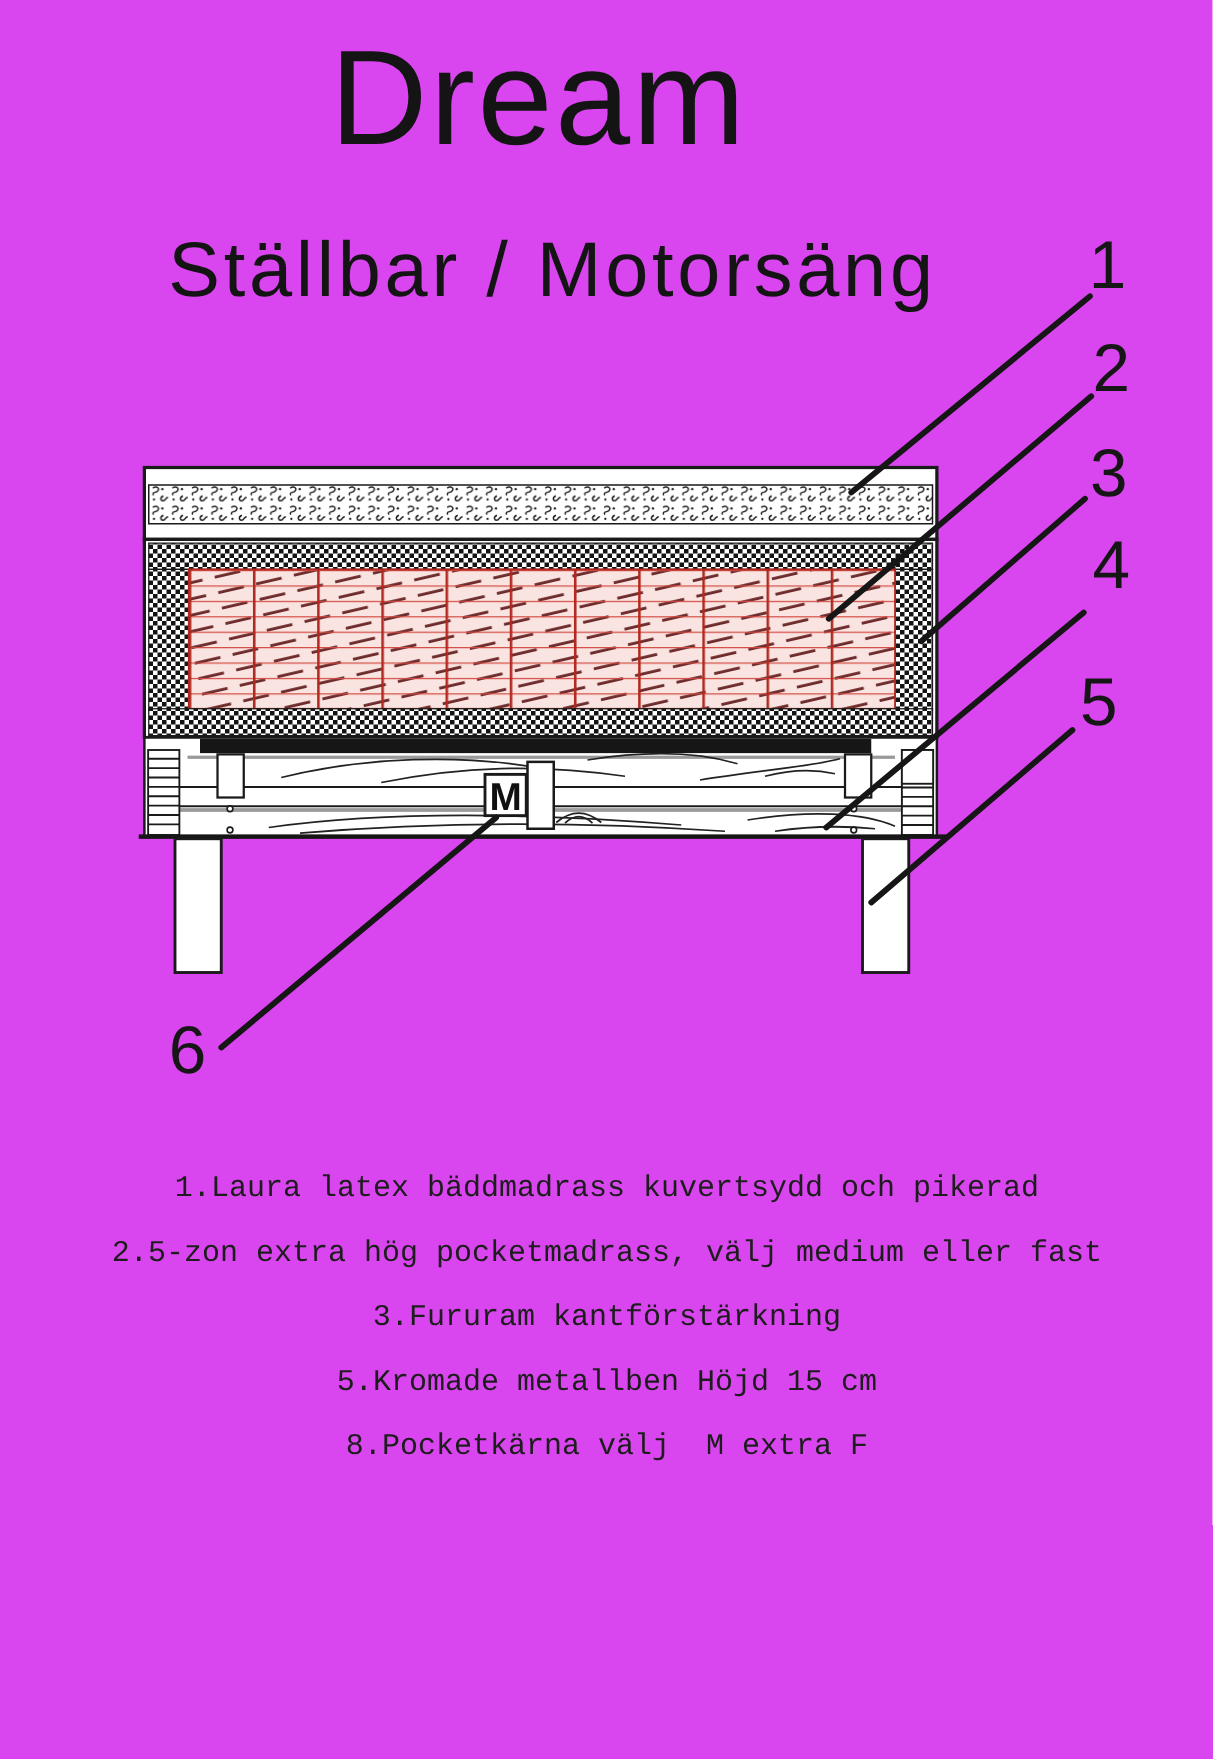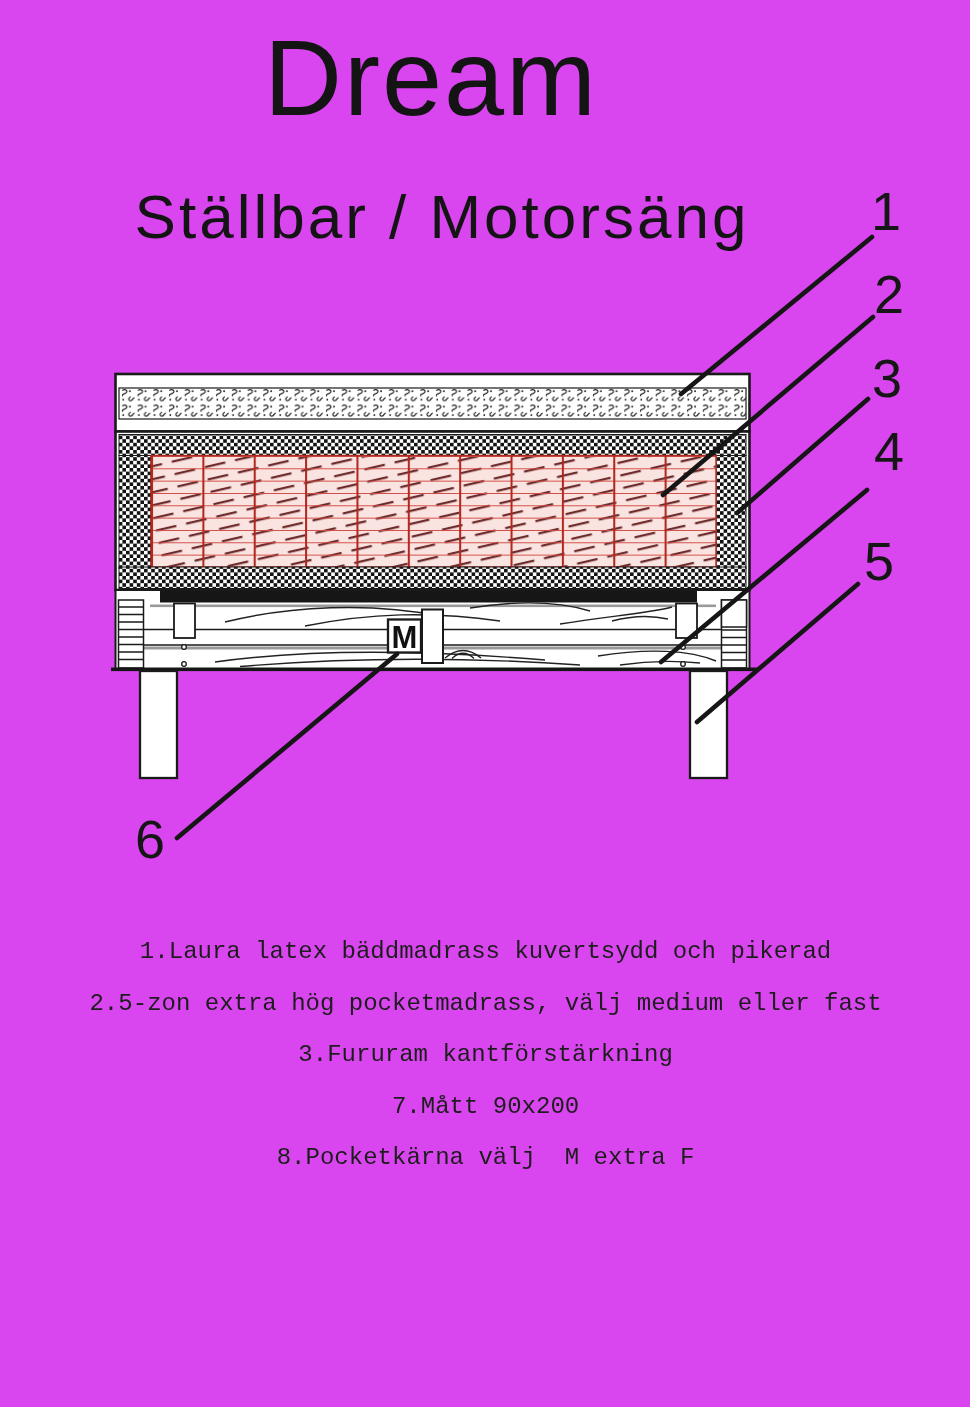--- a/index.html
+++ b/index.html
@@ -169,17 +169,17 @@
       <text class="callout-num" x="889" y="470" text-anchor="middle">4</text>
       <text class="callout-num" x="879" y="580" text-anchor="middle">5</text>
       <text class="callout-num" x="150" y="858" text-anchor="middle">6</text>
     </g>
   </svg>
 
   <ol class="legend">
     <li><span class="num">1.</span><span class="txt">Laura latex bäddmadrass kuvertsydd och pikerad</span></li>
     <li><span class="num">2.</span><span class="txt">5-zon extra hög pocketmadrass, välj medium eller fast</span></li>
     <li><span class="num">3.</span><span class="txt">Fururam kantförstärkning</span></li>
-    <li><span class="num">7.</span><span class="txt">Mått 90x200</span></li>
+    <li><span class="num">5.</span><span class="txt">Kromade metallben Höjd 15 cm</span></li>
     <li><span class="num">8.</span><span class="txt">Pocketkärna välj  M extra F</span></li>
   </ol>
 
 </div>
 
 </body></html>

